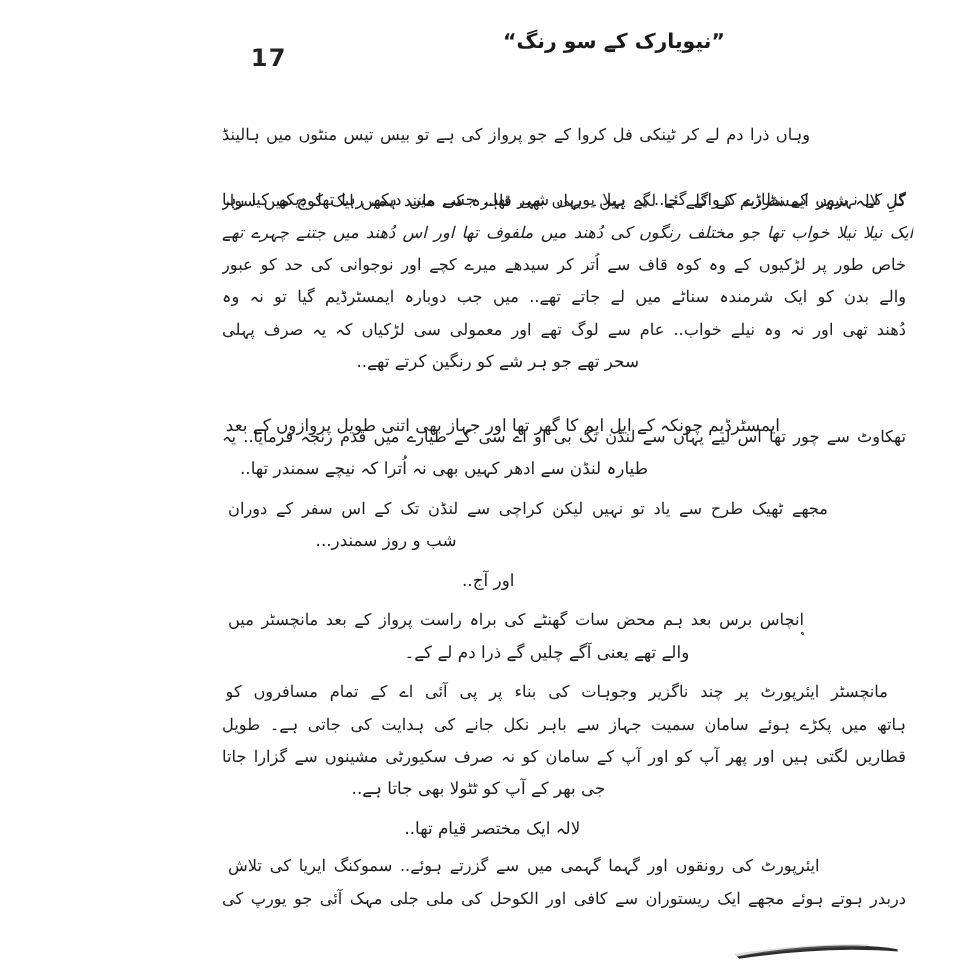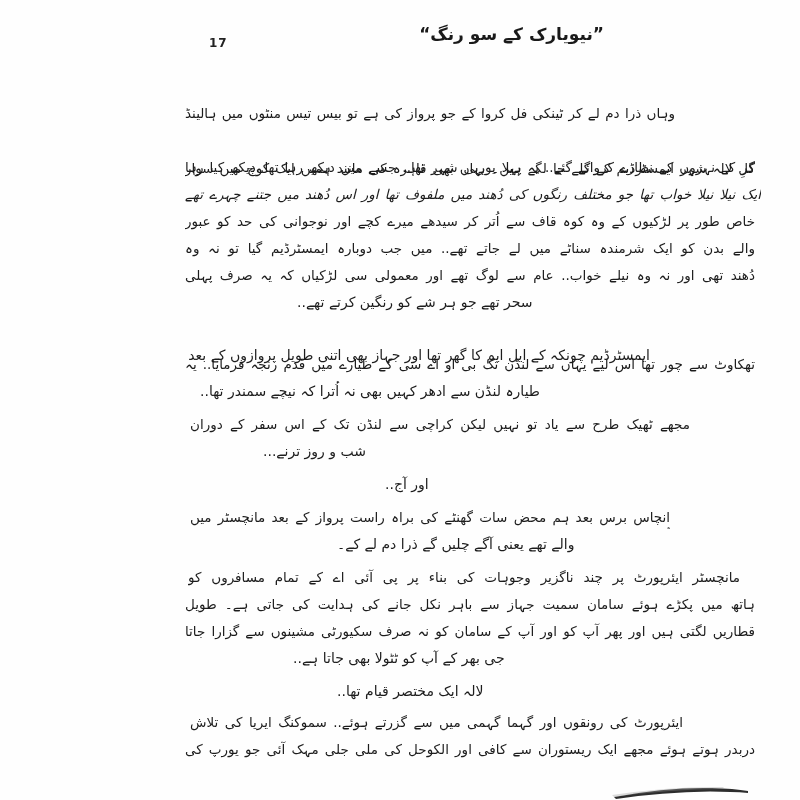--- a/index.html
+++ b/index.html
@@ -9,21 +9,21 @@
     font-family:"DejaVu Sans","Liberation Sans",sans-serif;
   }
   .page{position:absolute;inset:0;background:#fefefe;}
   .header-title{
     position:absolute;top:24px;right:196px;
     direction:rtl;white-space:nowrap;
     font-size:17px;font-weight:bold;color:#1a1a1a;
   }
   .page-number{
     position:absolute;top:36px;left:209px;
-    font-size:12px;font-weight:bold;color:#222;letter-spacing:1px;
+    font-size:20px;font-weight:bold;color:#222;letter-spacing:1px;
   }
   .line{
     position:absolute;direction:rtl;unicode-bidi:embed;
     white-space:nowrap;color:#1c1c1c;
     font-size:14px;line-height:20px;
   }
   .just{
     white-space:normal;overflow:hidden;height:22px;
     font-size:13.5px;
     text-align:justify;text-align-last:justify;
@@ -45,21 +45,21 @@
   <div class="line just" style="top:157px;left:185px;right:45px;">کر کے نہروں کے نظارے کروائے گئے.. یہ پہلا یورپی شہر تھا.. جسے میں دیکھ رہا تھا..دیکھ کیا رہا تھا</div>
   <div class="line just" style="top:184px;left:185px;right:39px;font-style:italic;">ایک نیلا نیلا خواب تھا جو مختلف رنگوں کی دُھند میں ملفوف تھا اور اس دُھند میں جتنے چہرے تھے</div>
   <div class="line just" style="top:211px;left:185px;right:45px;">خاص طور پر لڑکیوں کے وہ کوہ قاف سے اُتر کر سیدھے میرے کچے اور نوجوانی کی حد کو عبور کرنے</div>
   <div class="line just" style="top:238px;left:185px;right:45px;">والے بدن کو ایک شرمندہ سناٹے میں لے جاتے تھے.. میں جب دوبارہ ایمسٹرڈیم گیا تو نہ وہ</div>
   <div class="line just" style="top:265px;left:185px;right:45px;">دُھند تھی اور نہ وہ نیلے خواب.. عام سے لوگ تھے اور معمولی سی لڑکیاں کہ یہ صرف پہلی ملاقات کے</div>
   <div class="line" style="top:292px;left:297px;">سحر تھے جو ہر شے کو رنگین کرتے تھے..</div>
   <div class="line" style="top:308px;right:150px;margin-top:37px;">ایمسٹرڈیم چونکہ کے ایل ایم کا گھر تھا اور جہاز بھی اتنی طویل پروازوں کے بعد</div>
   <div class="line just" style="top:354px;left:185px;right:45px;">تھکاوٹ سے چور تھا اس لیے یہاں سے لنڈن تک بی او اے سی کے طیارے میں قدم رنجہ فرمایا.. یہ</div>
   <div class="line" style="top:381px;left:200px;">طیارہ لنڈن سے ادھر کہیں بھی نہ اُترا کہ نیچے سمندر تھا..</div>
   <div class="line just" style="top:414px;left:190px;right:110px;">مجھے ٹھیک طرح سے یاد تو نہیں لیکن کراچی سے لنڈن تک کے اس سفر کے دوران کافی</div>
-  <div class="line" style="top:441px;left:263px;">شب و روز ترنے...</div>
+  <div class="line" style="top:441px;left:263px;">شب و روز سمندر...</div>
   <div class="line" style="top:474px;left:385px;">اور آج..</div>
   <div class="line just" style="top:507px;left:190px;right:130px;">انچاس برس بعد ہم محض سات گھنٹے کی براہ راست پرواز کے بعد مانچسٹر میں اُترنے</div>
   <div class="line" style="top:534px;left:337px;">والے تھے یعنی آگے چلیں گے ذرا دم لے کے۔</div>
   <div class="line just" style="top:567px;left:188px;right:60px;">مانچسٹر ایئرپورٹ پر چند ناگزیر وجوہات کی بناء پر پی آئی اے کے تمام مسافروں کو</div>
   <div class="line just" style="top:594px;left:185px;right:45px;">ہاتھ میں پکڑے ہوئے سامان سمیت جہاز سے باہر نکل جانے کی ہدایت کی جاتی ہے۔ طویل</div>
   <div class="line just" style="top:621px;left:185px;right:45px;">قطاریں لگتی ہیں اور پھر آپ کو اور آپ کے سامان کو نہ صرف سکیورٹی مشینوں سے گزارا جاتا ہے بلکہ</div>
   <div class="line" style="top:648px;left:293px;">جی بھر کے آپ کو ٹٹولا بھی جاتا ہے..</div>
   <div class="line" style="top:681px;left:337px;">لالہ ایک مختصر قیام تھا..</div>
   <div class="line just" style="top:712px;left:190px;right:117px;">ایئرپورٹ کی رونقوں اور گہما گہمی میں سے گزرتے ہوئے.. سموکنگ ایریا کی تلاش میں</div>
   <div class="line just" style="top:739px;left:185px;right:45px;">دربدر ہوتے ہوئے مجھے ایک ریستوران سے کافی اور الکوحل کی ملی جلی مہک آئی جو یورپ کی پہلی</div>

